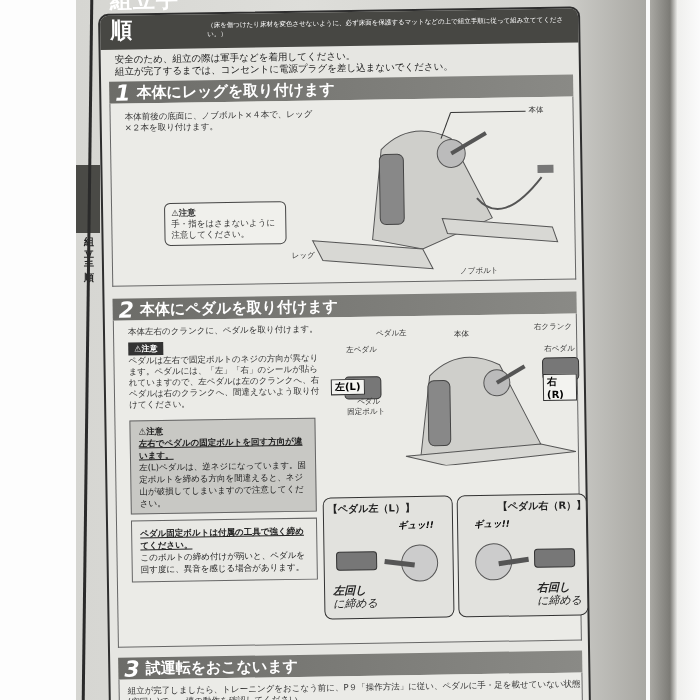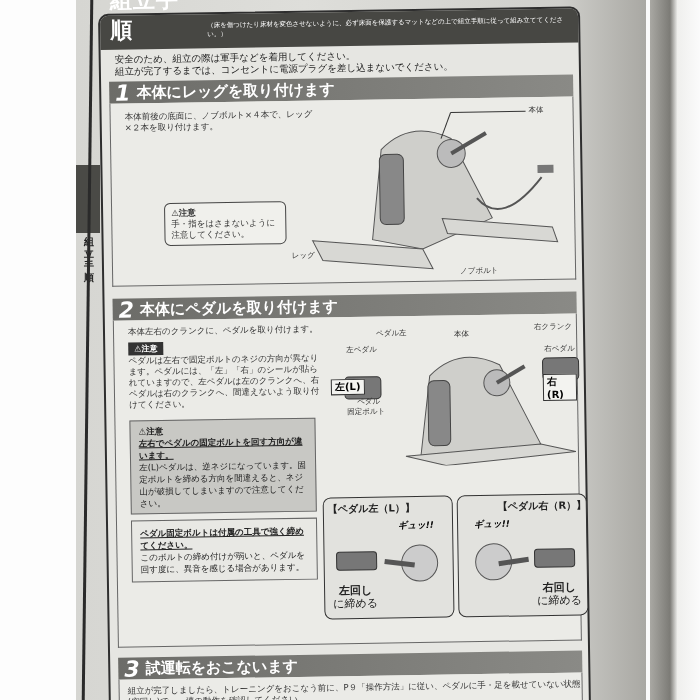--- a/index.html
+++ b/index.html
@@ -27,21 +27,21 @@
   .caution-title{font-weight:bold;}
   .caution-tag{display:inline-block;background:#333;color:#fff;font-size:8px;padding:1px 6px;font-weight:bold;}
   .grey-box{position:absolute;border:1px solid #666;background:#c8c8c4;font-size:8.5px;line-height:12px;color:#222;padding:4px 8px;}
   .light-box{position:absolute;border:1px solid #666;background:#e8e8e4;font-size:8.5px;line-height:12px;color:#222;padding:6px 8px;}
   .u{font-weight:bold;text-decoration:underline;}
   .lbl{position:absolute;font-size:7.5px;color:#333;white-space:nowrap;}
   .lr-tag{position:absolute;border:1px solid #333;font-size:10px;font-weight:bold;padding:0 3px;background:#f3f3f0;}
   .detail-box{position:absolute;border:1.5px solid #333;border-radius:8px;background:#e2e2de;}
   .detail-title{position:absolute;font-size:10px;font-weight:bold;color:#222;white-space:nowrap;}
   .gyu{position:absolute;font-size:9px;font-weight:bold;font-style:italic;}
-  .turn{position:absolute;font-size:11px;font-weight:bold;line-height:13px;color:#222;text-align:center;}
+  .turn{position:absolute;font-size:11px;font-weight:bold;line-height:13px;color:#222;text-align:left;font-style:italic;}
   .turn span{display:block;font-weight:normal;}
   svg{position:absolute;}
 </style>
 </head>
 <body>
 
 <div class="bg-left"></div>
 <div class="page"></div>
 <div class="bg-right"></div>
 <div class="side-tab"></div>

